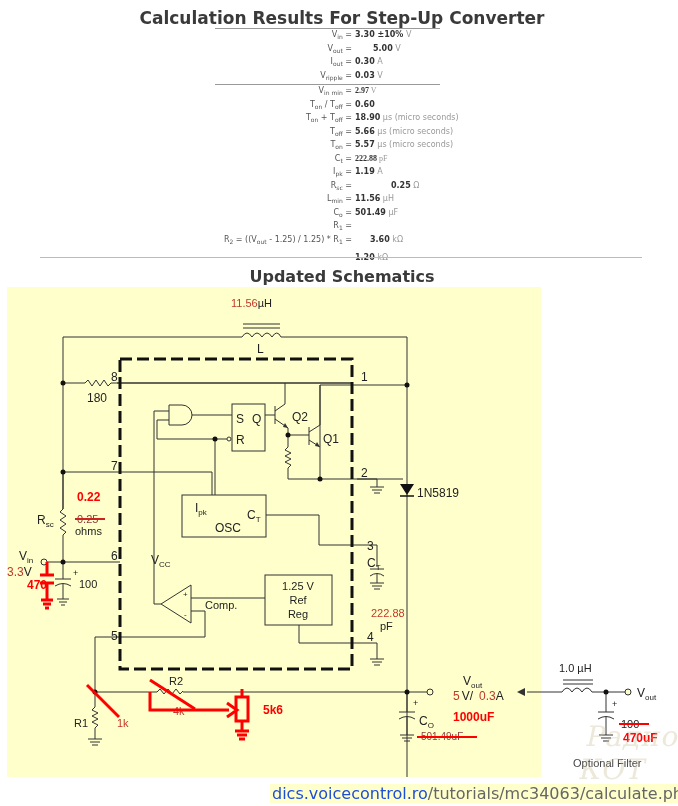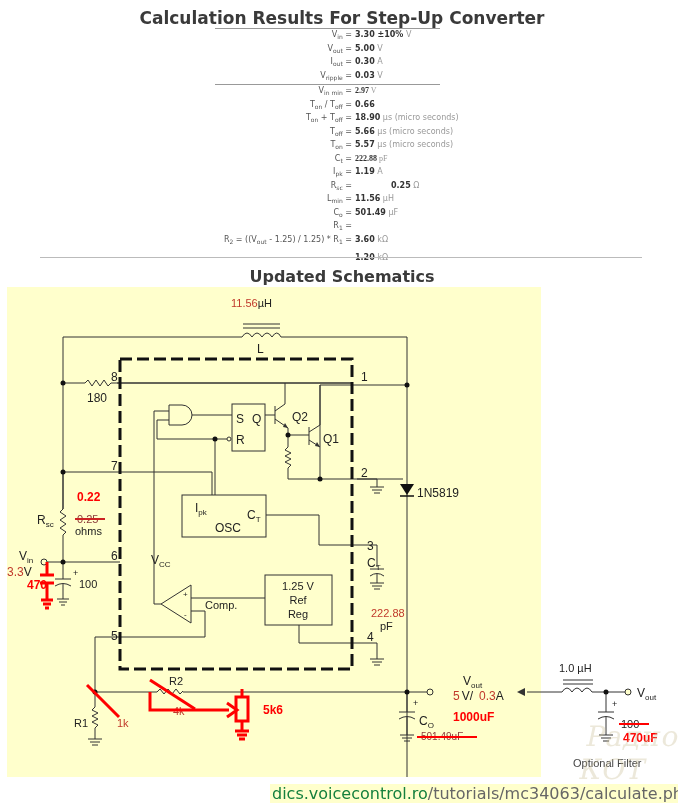--- a/index.html
+++ b/index.html
@@ -9,57 +9,57 @@
   .row{position:absolute;font-size:8px;line-height:10px;white-space:nowrap;color:#555;}
   .row .lbl{position:absolute;right:0;text-align:right;}
   .row b{color:#333;font-weight:bold;}
   .row .unit{color:#999;}
   sub{font-size:6px;vertical-align:-2px;}
   .line-sep{position:absolute;left:40px;width:602px;top:257px;height:1px;background:#bbb;}
   .h2{position:absolute;left:0;top:267px;width:684px;text-align:center;font-weight:bold;font-size:16px;color:#3a3a3a;font-family:"DejaVu Sans",sans-serif;}
   .sch{position:absolute;left:7px;top:287px;width:534px;height:490px;background:#ffffcc;}
   svg text{font-family:"Liberation Sans",sans-serif;}
   .footer{position:absolute;left:270px;top:784px;font-family:"DejaVu Sans",sans-serif;font-size:16px;background:#ffffcc;padding:0 2px;}
-  .footer .host{color:#15803d;text-align:center;}
+  .footer .host{color:#1d4ed8;text-align:center;}
   .footer .path{color:#666;}
   .wm{position:absolute;left:583px;top:720px;font-family:"DejaVu Serif",serif;font-size:28px;color:rgba(200,190,150,0.35);transform:skewX(-12deg);letter-spacing:1px;}
   .wm2{position:absolute;left:595px;top:787px;font-family:"DejaVu Sans",sans-serif;font-size:10px;font-style:italic;font-weight:bold;color:rgba(200,170,100,0.6);letter-spacing:3px;}
 </style>
 </head>
 <body>
 
 <div class="title">Calculation Results For Step-Up Converter</div>
 
 <div class="hr" style="left:215px;top:28px;width:225px;"></div>
 
 <div id="results">
     <div class="row" style="top: 30px; left: 0px; width: 352px;">
       <span class="lbl"><span>V</span><sub>in</sub> =</span>
     </div>
     <span class="row" style="left: 355px; top: 30px;"><b>3.30 ±10%</b> <span class="unit">V</span></span>
     <div class="row" style="top: 43.5px; left: 0px; width: 352px;">
       <span class="lbl"><span>V</span><sub>out</sub> =</span>
     </div>
-    <span class="row" style="left: 355px; top: 43.5px;"><b>5.00</b> <span class="unit">V</span></span>
+    <span class="row" style="left: 373px; top: 43.5px;"><b>5.00</b> <span class="unit">V</span></span>
     <div class="row" style="top: 57px; left: 0px; width: 352px;">
       <span class="lbl"><span>I</span><sub>out</sub> =</span>
     </div>
     <span class="row" style="left: 355px; top: 57px;"><b>0.30</b> <span class="unit">A</span></span>
     <div class="row" style="top: 70.5px; left: 0px; width: 352px;">
       <span class="lbl"><span>V</span><sub>ripple</sub> =</span>
     </div>
     <span class="row" style="left: 355px; top: 70.5px;"><b>0.03</b> <span class="unit">V</span></span>
     <div class="row" style="top: 86px; left: 0px; width: 352px;">
       <span class="lbl"><span>V</span><sub>in min</sub> =</span>
     </div>
     <span class="row" style="left: 355px; top: 86px; font-family: Liberation Serif, serif;"><b>2.97</b> <span class="unit">V</span></span>
     <div class="row" style="top: 99.5px; left: 0px; width: 352px;">
       <span class="lbl"><span>T</span><sub>on</sub><span> / T</span><sub>off</sub> =</span>
     </div>
-    <span class="row" style="left: 355px; top: 99.5px;"><b>0.66</b> <span class="unit"></span></span>
+    <span class="row" style="left: 355px; top: 99.5px;"><b>0.60</b> <span class="unit"></span></span>
     <div class="row" style="top: 113px; left: 0px; width: 352px;">
       <span class="lbl"><span>T</span><sub>on</sub><span> + T</span><sub>off</sub> =</span>
     </div>
     <span class="row" style="left: 355px; top: 113px;"><b>18.90</b> <span class="unit">µs (micro seconds)</span></span>
     <div class="row" style="top: 126.5px; left: 0px; width: 352px;">
       <span class="lbl"><span>T</span><sub>off</sub> =</span>
     </div>
     <span class="row" style="left: 355px; top: 126.5px;"><b>5.66</b> <span class="unit">µs (micro seconds)</span></span>
     <div class="row" style="top: 140px; left: 0px; width: 352px;">
       <span class="lbl"><span>T</span><sub>on</sub> =</span>
@@ -85,21 +85,21 @@
       <span class="lbl"><span>C</span><sub>o</sub> =</span>
     </div>
     <span class="row" style="left: 355px; top: 207.5px;"><b>501.49</b> <span class="unit">µF</span></span>
     <div class="row" style="top: 221px; left: 0px; width: 352px;">
       <span class="lbl"><span>R</span><sub>1</sub> =</span>
     </div>
     <span class="row" style="left: 355px; top: 221px; margin-top: 32px;"><b>1.20</b> <span class="unit">kΩ</span></span>
     <div class="row" style="top: 234.5px; left: 0px; width: 352px;">
       <span class="lbl"><span>R</span><sub>2</sub><span> = ((V</span><sub>out</sub><span> - 1.25) / 1.25) * R</span><sub>1</sub> =</span>
     </div>
-    <span class="row" style="left: 355px; top: 234.5px;"><b>3.60</b> <span class="unit">kΩ</span></span>
+    <span class="row" style="left: 370px; top: 234.5px;"><b>3.60</b> <span class="unit">kΩ</span></span>
   </div>
 
 <div class="line-sep"></div>
 <div class="h2">Updated Schematics</div>
 
 <div class="sch">
 <svg width="671" height="490" viewBox="0 0 671 490" style="position:absolute;left:0;top:0;">
   <g stroke="#333" stroke-width="1" fill="none">
 
     <path d="M56 50 L235 50 M274 50 L400 50 L400 700"></path>

